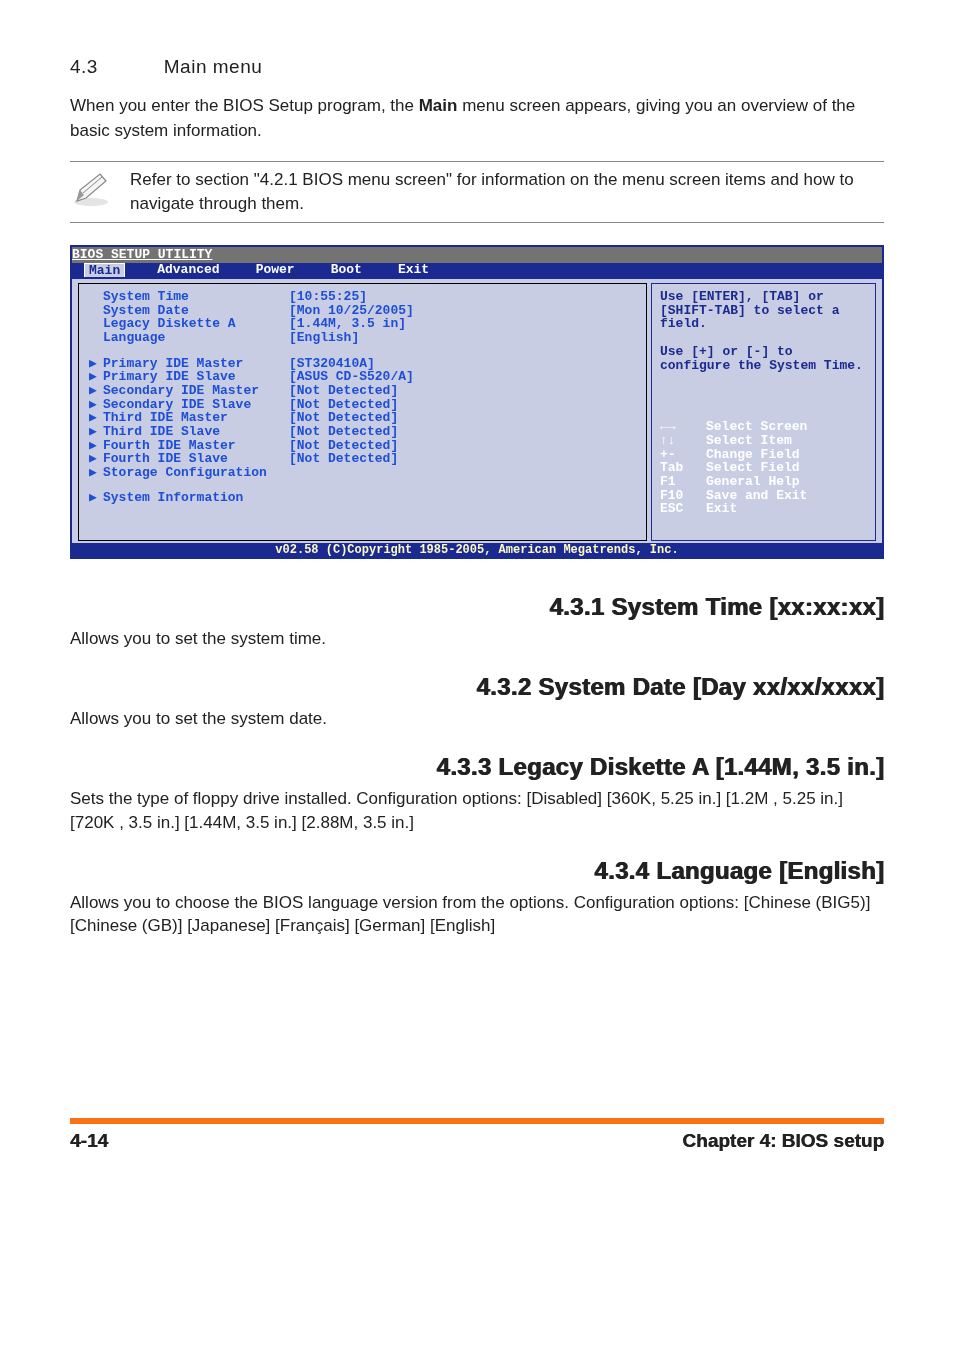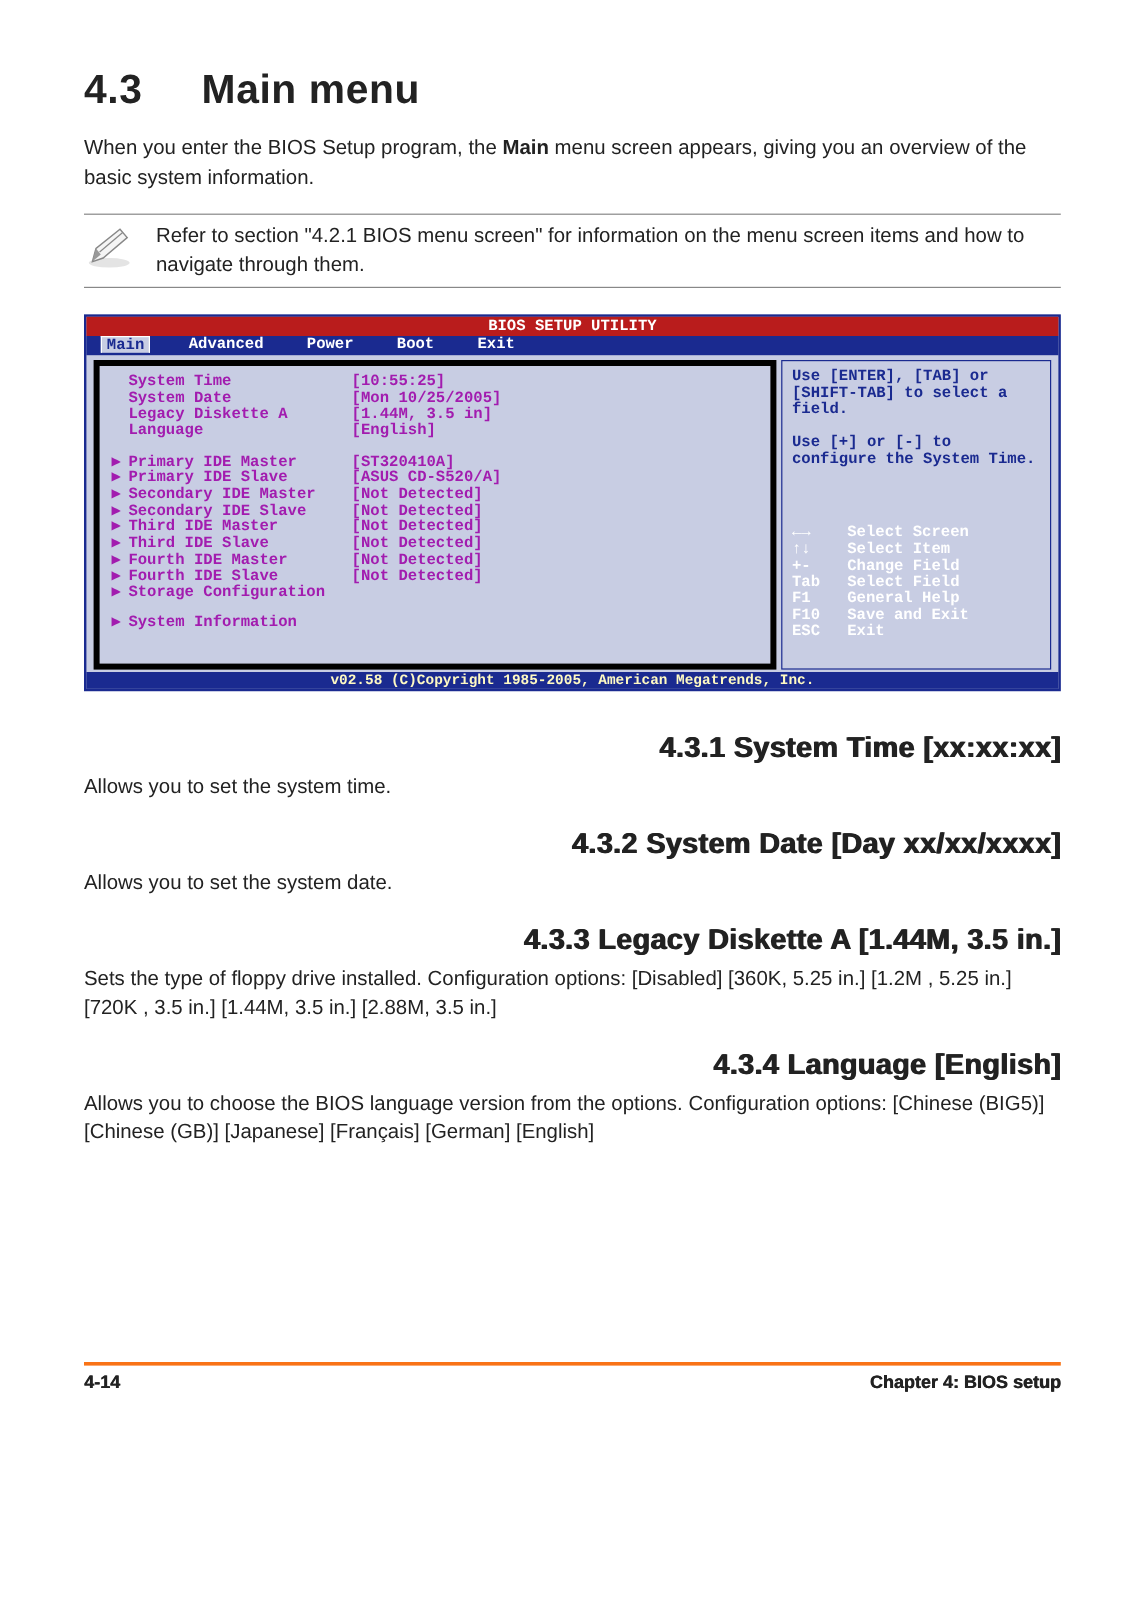--- a/index.html
+++ b/index.html
@@ -4,49 +4,49 @@
 <style>
   * { box-sizing: border-box; }
   body {
     margin: 0;
     padding: 56px 70px 30px 70px;
     font-family: Arial, Helvetica, sans-serif;
     color: #222;
     background: #fff;
     width: 954px;
   }
-  h1.page-title { font-size: 34px; margin: 0 0 16px 0; font-weight: bold; letter-spacing: .5px; }
+  h1.page-title { font-size: 19px; margin: 0 0 16px 0; font-weight: normal; letter-spacing: .5px; }
   h1.page-title .secnum { display:inline-block; width: 88px; }
   p.intro { font-size: 17px; line-height: 1.45; margin: 0 0 18px 0; }
   .note-block { border-top: 1px solid #888; border-bottom: 1px solid #888; padding: 6px 0; display:flex; gap:18px; align-items:flex-start; margin-bottom: 22px;}
   .pencil-icon { flex: 0 0 auto; }
   .note-text { font-size: 17px; line-height: 1.4; }
   
   .bios-panel { border: 2px solid #1a2a90; background:#c8cde3; font-family: "Courier New", monospace; font-size: 13px; line-height: 1.05; margin-bottom: 34px; }
-  .bios-title-bar { background:#b91c1c; color:#fff; text-align:center; font-weight:bold; padding: 1px 0; }
+  .bios-title-bar { background:#737373; color:#fff; text-align:left; font-weight:bold; padding: 1px 0; text-decoration: underline; }
   .bios-tabs { background:#1a2a90; color:#fff; display:flex; gap: 28px; padding: 0 12px 2px 12px; font-weight:bold; }
   .bios-tab { padding: 0 4px; }
   .bios-tab.active { background:#c8cde3; color:#1a2a90; border:1px solid #fff; border-bottom:none; }
   .bios-body { display:flex; }
-  .bios-main { flex: 1 1 auto; border: 5px solid #000000; margin: 4px 2px 2px 6px; padding: 6px 10px 10px 10px; color:#a21caf; font-weight:bold; }
+  .bios-main { flex: 1 1 auto; border: 1px solid #000000; margin: 4px 2px 2px 6px; padding: 6px 10px 10px 10px; color:#1d4ed8; font-weight:bold; }
   .bios-side { flex: 0 0 225px; border: 1px solid #1a2a90; margin: 4px 6px 2px 2px; padding: 6px 8px 24px 8px; color:#1a2a90; font-weight:bold; }
   .bios-row { display:flex; white-space: pre; }
   .bios-label { flex: 0 0 200px; display:flex; align-items:center; gap:4px; }
   .bios-value { flex: 1; }
   .bios-arrow { width: 10px; display:inline-block; }
   .bios-side .keyhint { display:flex; gap: 10px; white-space: pre; }
   .bios-side .keyhint .k { width: 36px; color:#fff; }
   .bios-side .keyhint .d { color:#fff; }
   .bios-side .ht { color:#1a2a90; }
   .side-white { color:#fff; }
   .bios-footer { background:#1a2a90; color:#fef9c3; font-family:"Courier New",monospace; font-size: 12px; font-weight:bold; text-align:center; padding: 1px 0; }
   h2.sub { font-size: 24px; margin: 0 0 6px 0; font-weight: bold; text-shadow: 1px 0 0 #222; letter-spacing:.3px;text-align:right;}
   h2.sub .subnum { display:inline-block; width: 72px; }
   p.body { font-size: 17px; line-height: 1.4; margin: 0 0 22px 0; }
-  .footer-bar { display:flex; justify-content:space-between; border-top: 3px solid #f97316; padding-top: 6px; font-weight:bold; font-size:15px; margin-top: 180px; text-shadow: .5px 0 0 #222; }
+  .footer-bar { display:flex; justify-content:space-between; border-top: 6px solid #f97316; padding-top: 6px; font-weight:bold; font-size:19px; margin-top: 180px; text-shadow: .5px 0 0 #222; }
 </style>
 </head>
 <body>
 
 <h1 class="page-title">
   <span class="secnum">4.3</span>
   <span>Main menu</span>
 </h1>
 
 <p class="intro">

